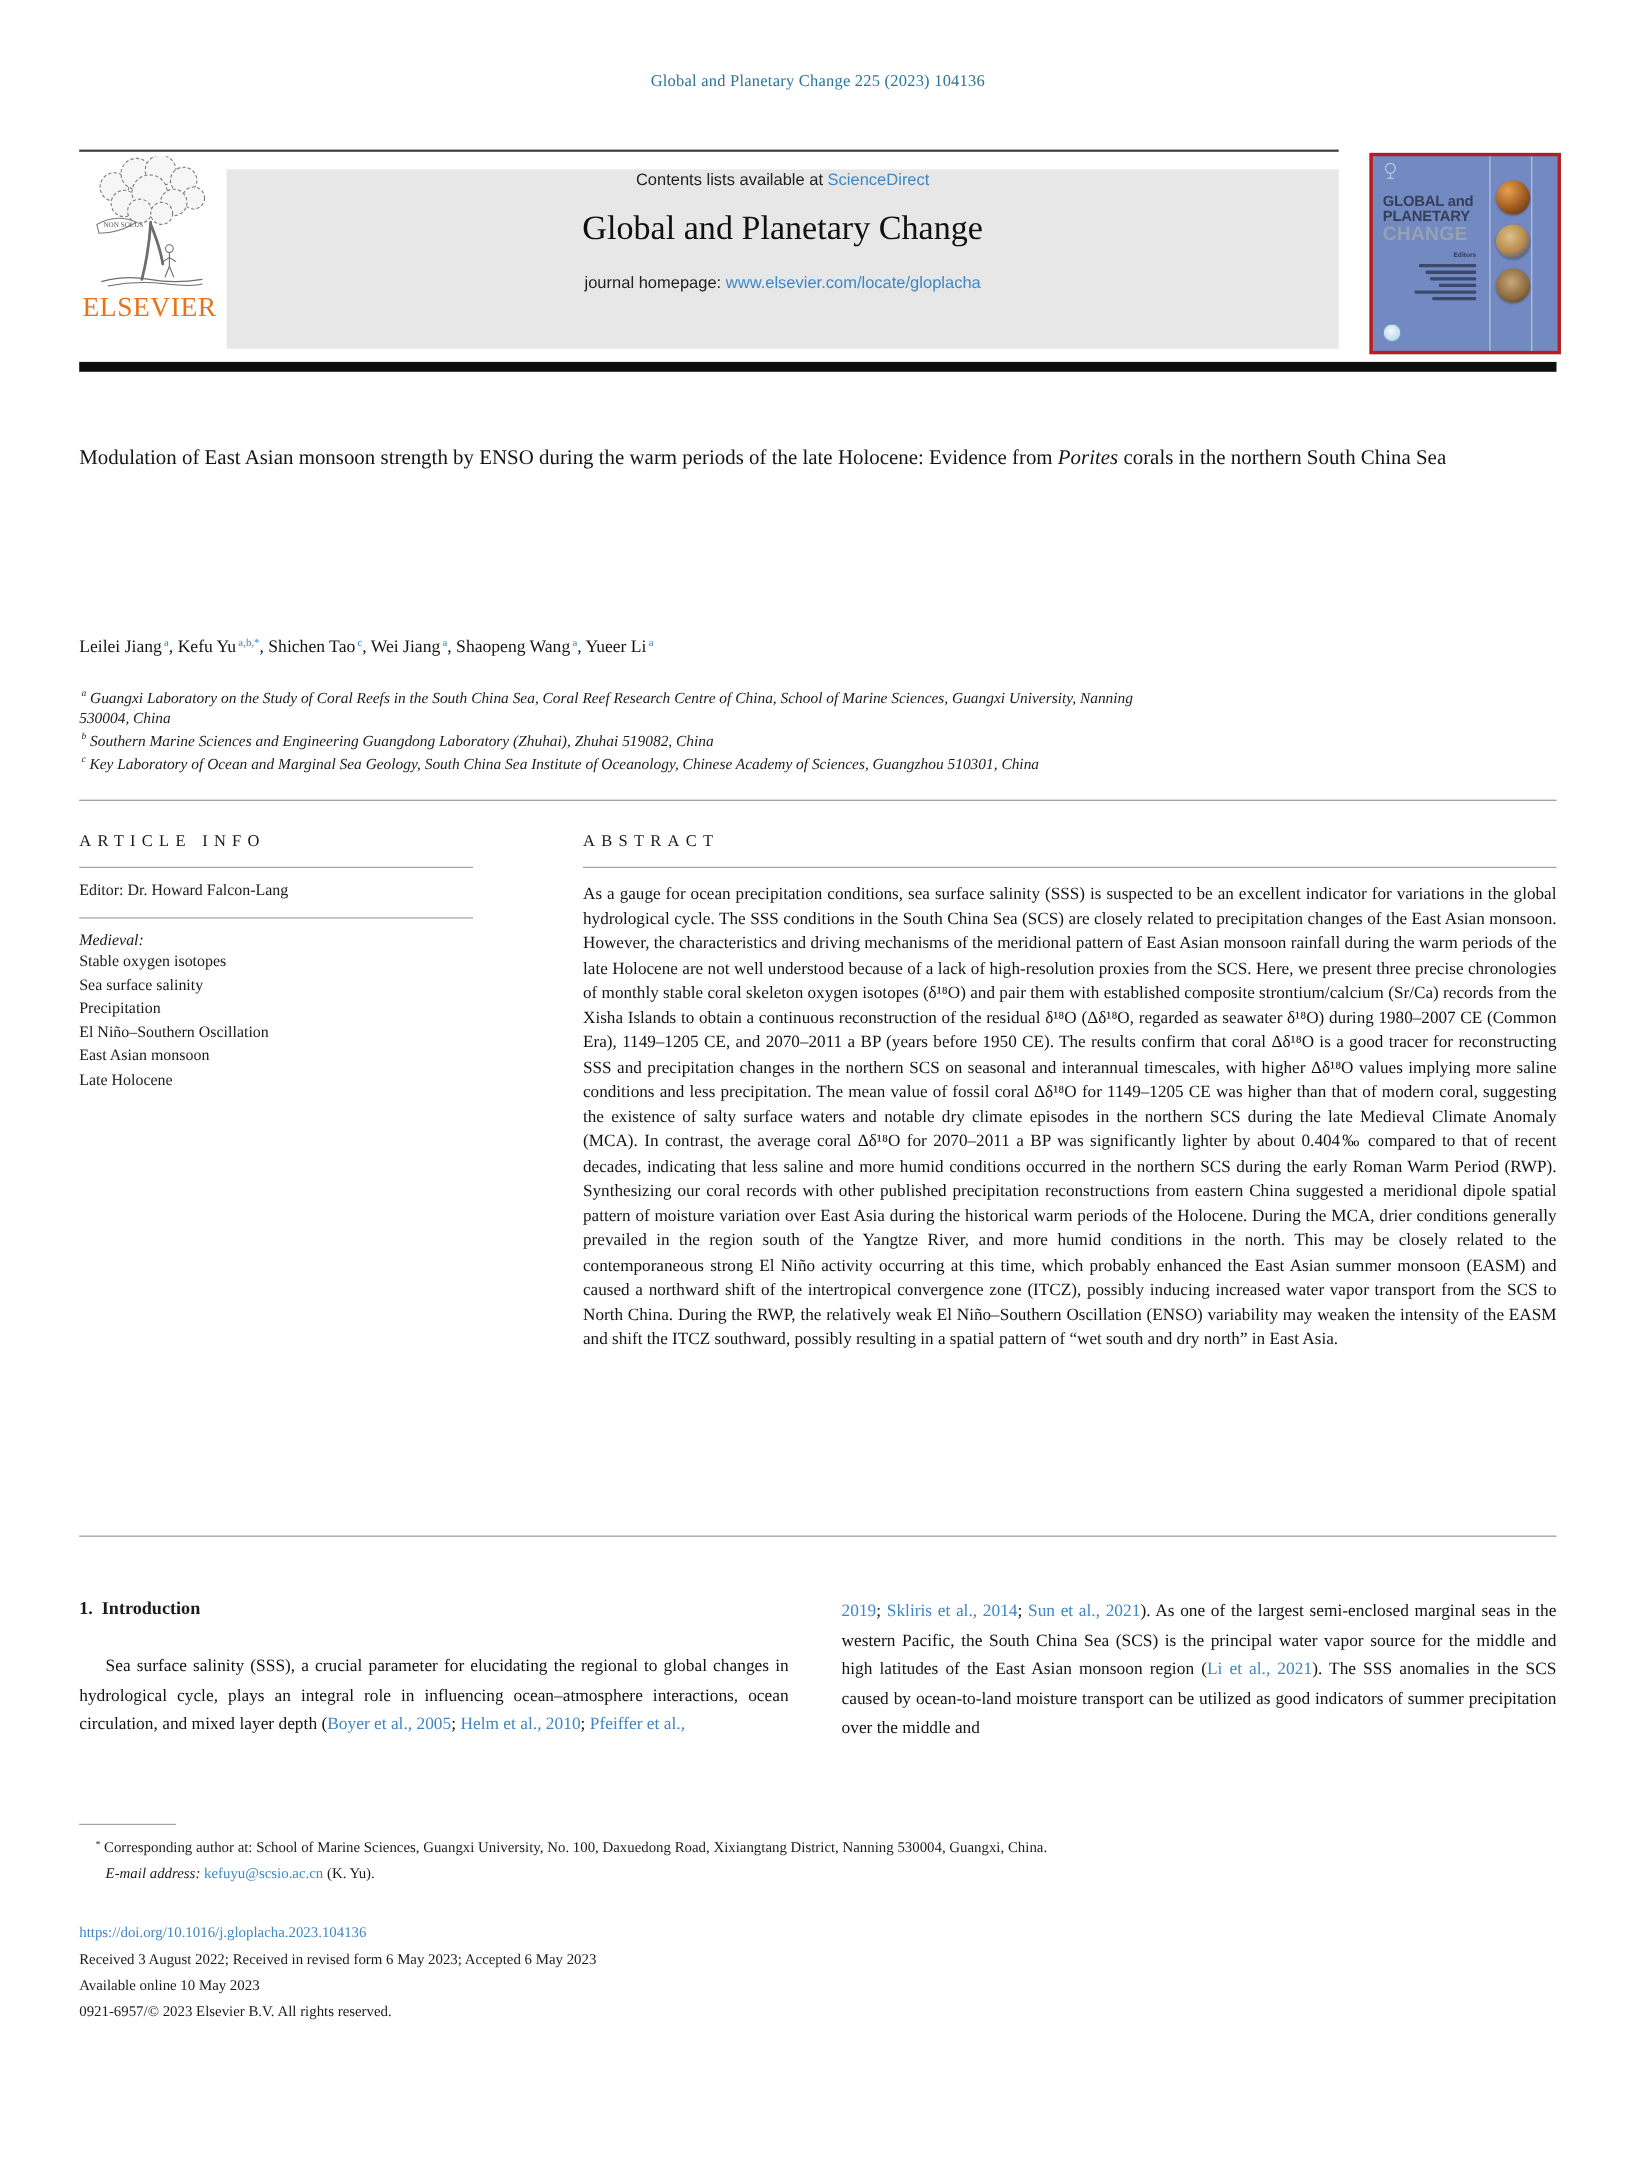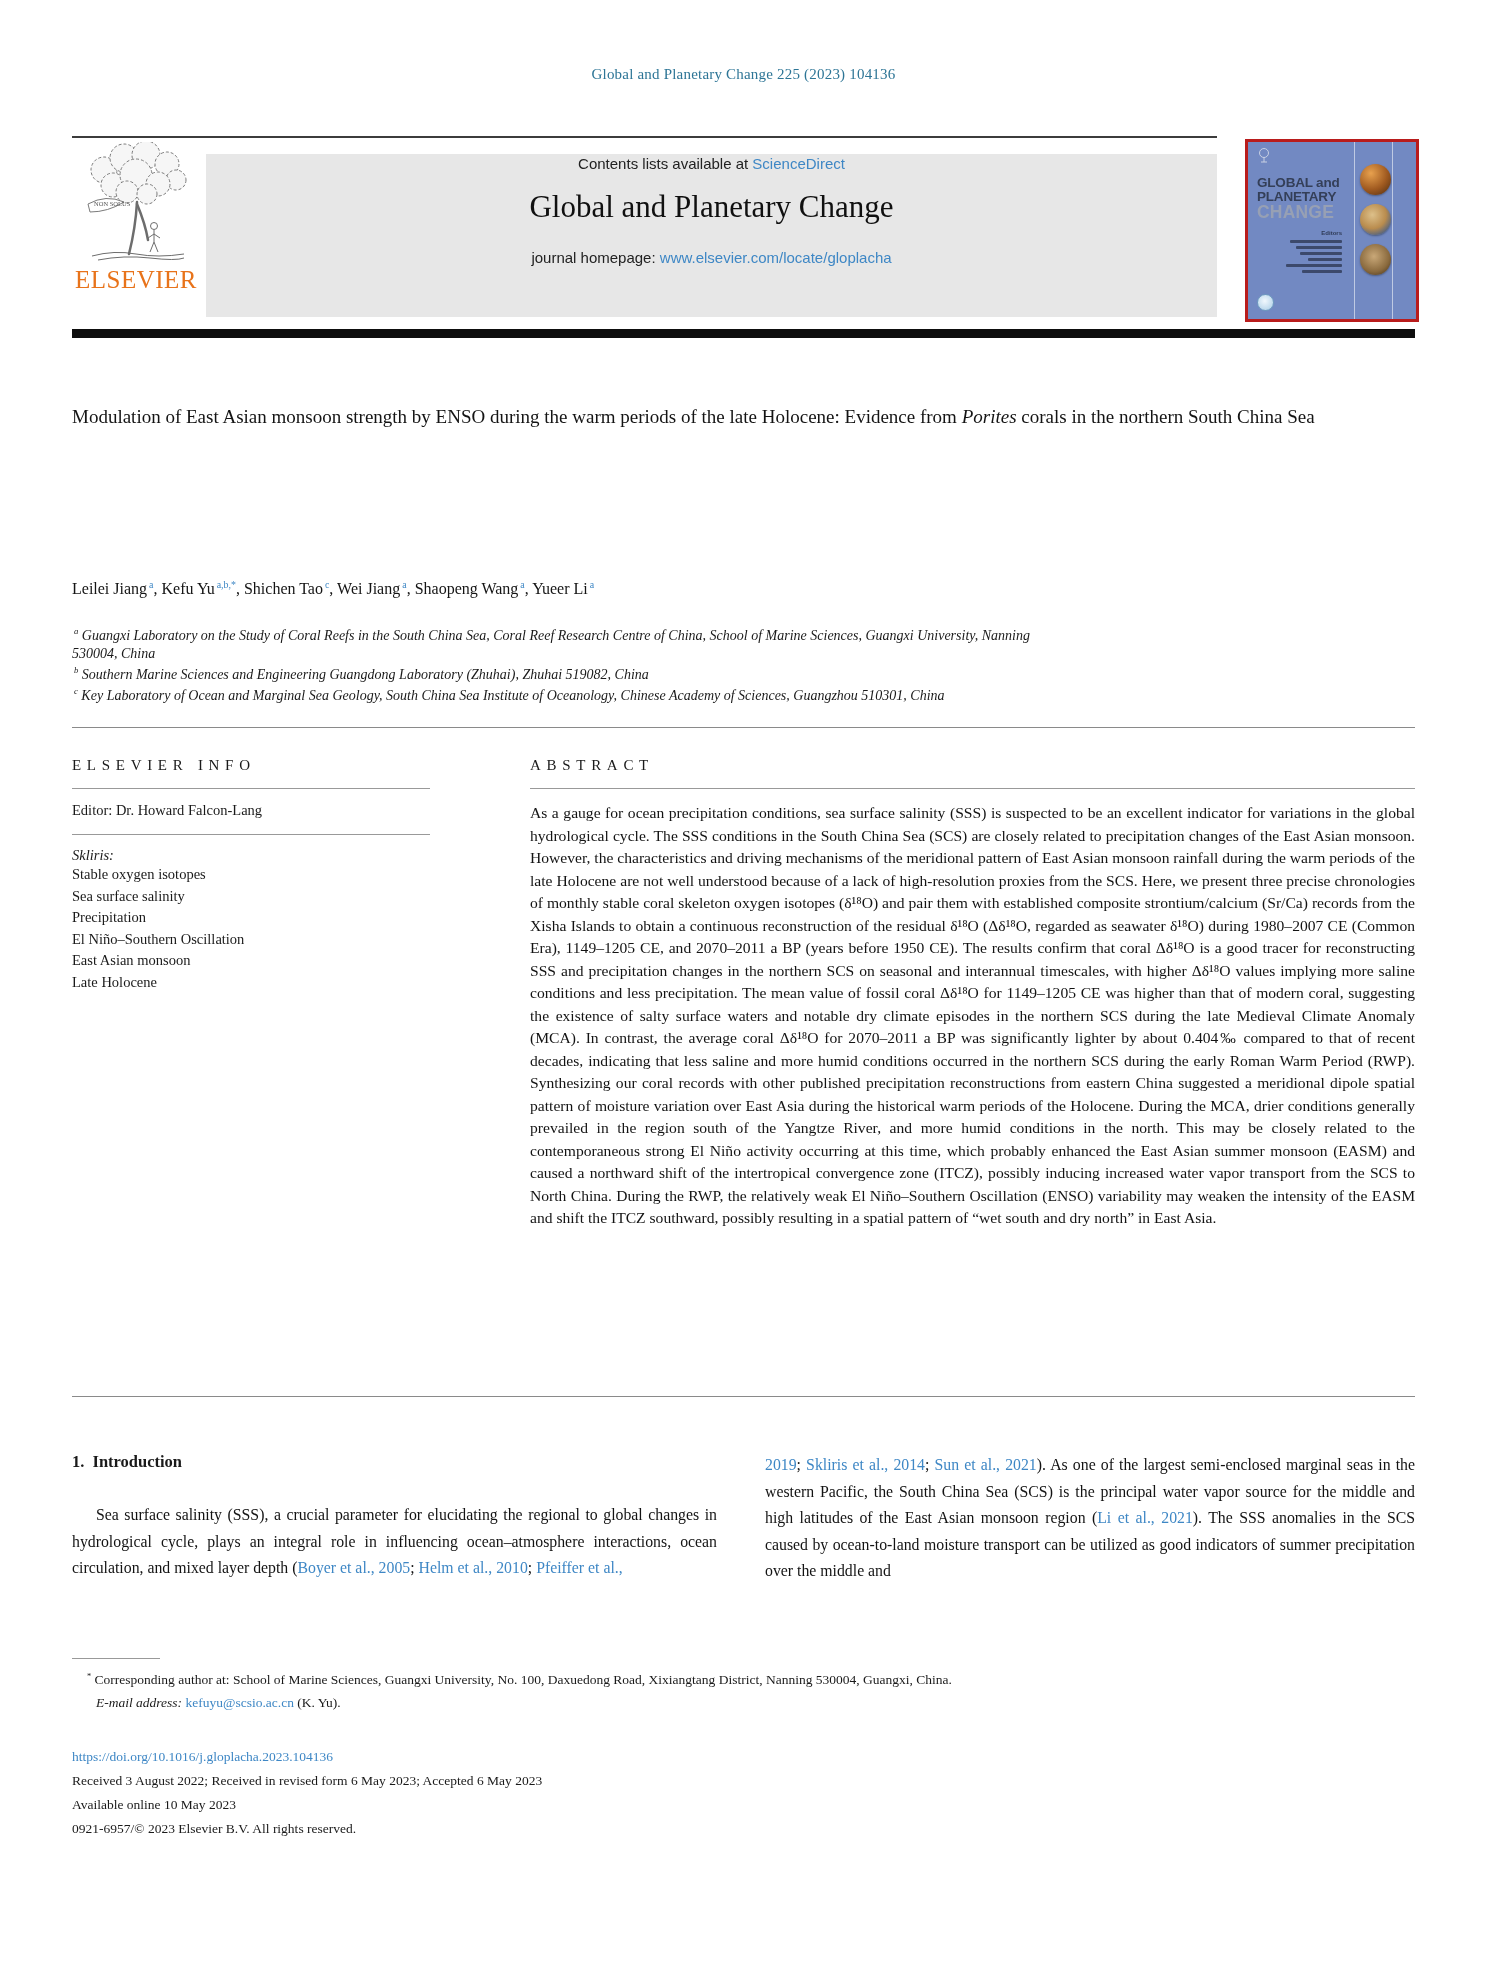--- a/index.html
+++ b/index.html
@@ -170,25 +170,25 @@
   <div class="affils">
     <p><span class="sup dark">a</span><span> Guangxi Laboratory on the Study of Coral Reefs in the South China Sea, Coral Reef Research Centre of China, School of Marine Sciences, Guangxi University, Nanning</span><br><span>530004, China</span></p>
     <p><span class="sup dark">b</span><span> Southern Marine Sciences and Engineering Guangdong Laboratory (Zhuhai), Zhuhai 519082, China</span></p>
     <p><span class="sup dark">c</span><span> Key Laboratory of Ocean and Marginal Sea Geology, South China Sea Institute of Oceanology, Chinese Academy of Sciences, Guangzhou 510301, China</span></p>
   </div>
 
   <div class="rule-affil"></div>
 
   <div class="info-abs">
     <div class="info-col">
-      <h3 class="col-head">ELSEVIER INFO</h3>
+      <h3 class="col-head">ARTICLE INFO</h3>
       <hr class="head-rule">
       <div class="editor-line">Editor: Dr. Howard Falcon-Lang</div>
       <hr class="mid-rule">
-      <div class="kw-label">Skliris:</div>
+      <div class="kw-label">Medieval:</div>
       <div class="kw">Stable oxygen isotopes</div>
       <div class="kw">Sea surface salinity</div>
       <div class="kw">Precipitation</div>
       <div class="kw">El Niño–Southern Oscillation</div>
       <div class="kw">East Asian monsoon</div>
       <div class="kw">Late Holocene</div>
     </div>
     <div class="abs-col">
       <h3 class="col-head">ABSTRACT</h3>
       <hr class="head-rule">

